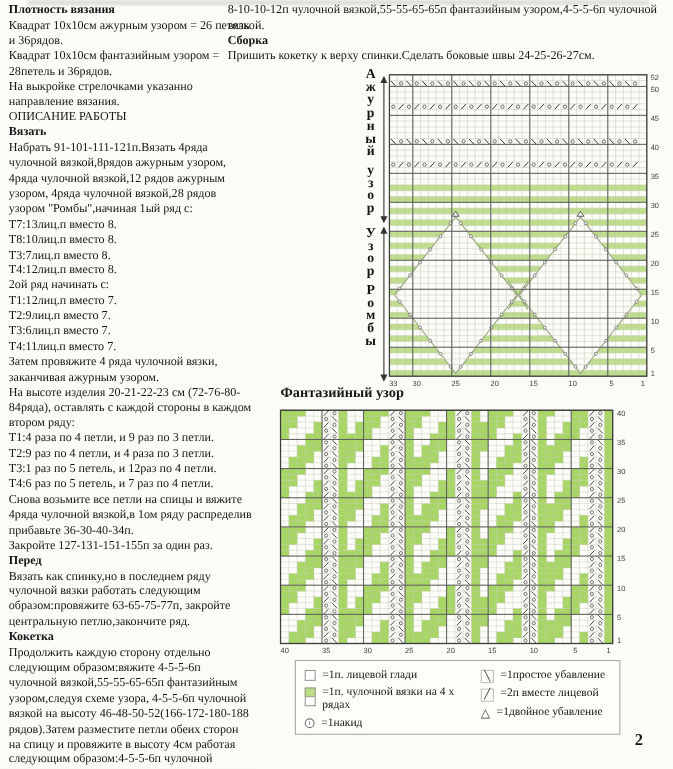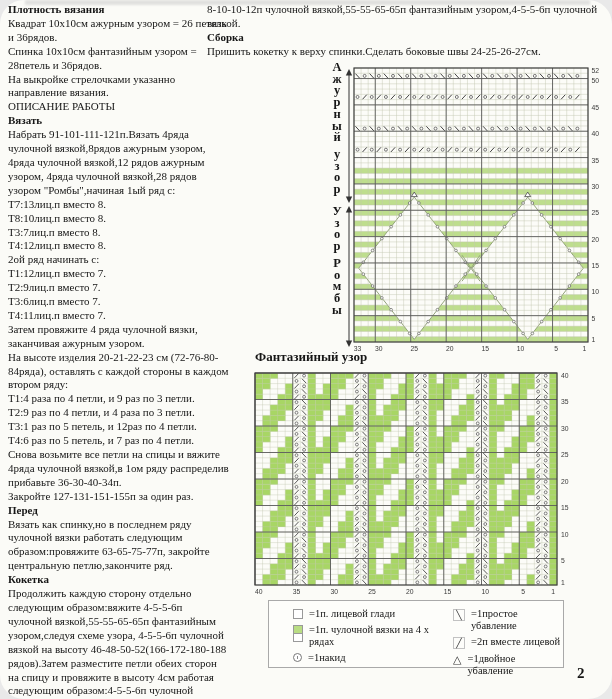--- a/index.html
+++ b/index.html
@@ -1,31 +1,31 @@
 <!DOCTYPE html>
 <html><head>
 <meta charset="utf-8">
 <style>
   html,body{margin:0;padding:0;background:#e9e9e9;}
   .page{position:relative;width:612px;height:699px;background:#fbfbf7;overflow:hidden;
-        font-family:"Liberation Serif",serif;color:#161616;border-radius:24px;}
+        font-family:"Liberation Serif",serif;color:#161616;}
   .scan-smudge{position:absolute;left:25px;top:0;width:565px;height:5px;background:#c6c6c6;
         opacity:.5;filter:blur(1px);}
   .col{position:absolute;font-size:11px;line-height:13.9px;}
   .left-column{left:8px;top:3px;width:221px;}
   .right-column{left:207px;top:3px;width:401px;}
   .tblock.bold{font-weight:bold;}
   .vlabel{position:absolute;width:16px;text-align:center;font-weight:bold;font-size:12.5px;}
   .vchar{line-height:11.7px;}
   .vgap{height:5px;}
   .arrow{position:absolute;}
   .chart-svg{position:absolute;}
   .fantasy-title{position:absolute;left:255px;top:349px;font-weight:bold;font-size:13px;}
   .legend{position:absolute;left:268px;top:600px;width:296px;height:68px;border:1px solid #a9a9a9;
-        background:#fdfdfa;box-sizing:border-box;display:flex;padding:7px 2px 2px 24px;gap:2px;}
+        background:#fdfdfa;box-sizing:border-box;display:flex;padding:7px 2px 2px 8px;gap:2px;}
   .leg-col{display:flex;flex-direction:column;gap:4px;}
   .leg-col.lft{width:158px;}
   .leg-col.rgt{flex:1;}
   .leg-item{display:flex;gap:6px;font-size:10.5px;line-height:12px;align-items:flex-start;}
   .sym{flex:0 0 auto;margin-top:1px;display:inline-block;}
   .sq{width:8px;height:8px;border:1px solid #999;background:#fff;box-sizing:content-box;}
   .duo{display:flex;flex-direction:column;}
   .duo-g{width:8px;height:7px;border:1px solid #999;background:#b9dd83;}
   .duo-w{width:8px;height:7px;border:1px solid #999;border-top:none;background:#fff;}
   .circ{width:7px;height:7px;border:1px solid #777;border-radius:50%;background:#fff;position:relative;}
@@ -37,21 +37,21 @@
 </style>
 </head>
 <body>
 
 <div class="page">
   <div class="scan-smudge"></div>
 
   <div class="col left-column">
       <div class="tblock bold">Плотность вязания</div>
       <div class="tblock">Квадрат 10х10см ажурным узором = 26 петель и 36рядов.</div>
-      <div class="tblock">Спинка 10х10см фантазийным узором = 28петель и 36рядов.</div>
+      <div class="tblock">Квадрат 10х10см фантазийным узором = 28петель и 36рядов.</div>
       <div class="tblock">На выкройке стрелочками указанно направление вязания.</div>
       <div class="tblock">ОПИСАНИЕ РАБОТЫ</div>
       <div class="tblock bold">Вязать</div>
       <div class="tblock">Набрать 91-101-111-121п.Вязать 4ряда чулочной вязкой,8рядов ажурным узором, 4ряда чулочной вязкой,12 рядов ажурным узором, 4ряда чулочной вязкой,28 рядов узором "Ромбы",начиная 1ый ряд с:</div>
       <div class="tblock">Т7:13лиц.п вместо 8.</div>
       <div class="tblock">Т8:10лиц.п вместо 8.</div>
       <div class="tblock">Т3:7лиц.п вместо 8.</div>
       <div class="tblock">Т4:12лиц.п вместо 8.</div>
       <div class="tblock">2ой ряд начинать с:</div>
       <div class="tblock">Т1:12лиц.п вместо 7.</div>

